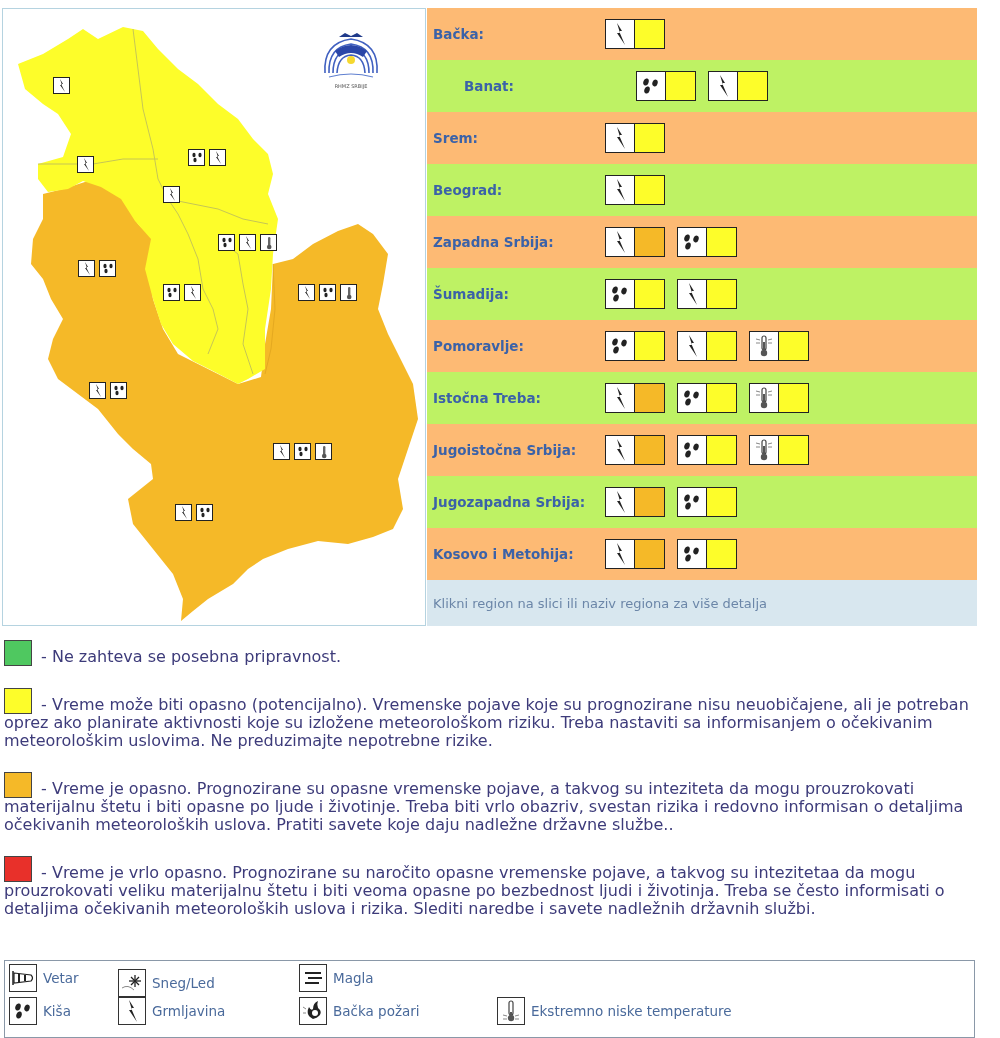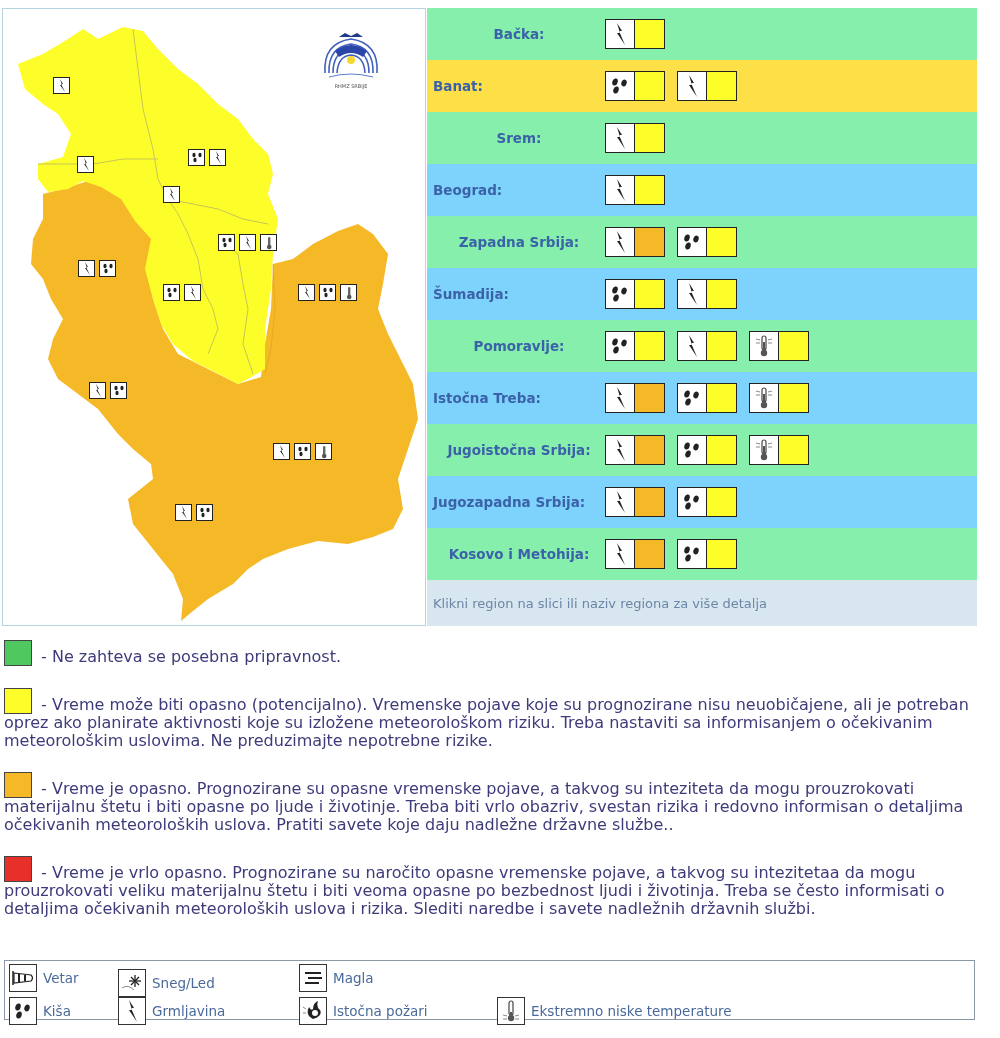--- a/index.html
+++ b/index.html
@@ -8,35 +8,35 @@
   .map-panel { position:absolute; left:2px; top:8px; width:424px; height:618px; border:1px solid #b5d3e0; background:#fff; box-sizing:border-box; }
   .map-panel svg { position:absolute; left:0; top:0; }
   .logo { position:absolute; left:316px; top:20px; width:64px; height:62px; }
 
   .map-icons { position:absolute; display:flex; gap:4px; }
   .map-icon { width:17px; height:17px; background:#fff; border:1px solid #222; box-sizing:border-box; display:flex; align-items:center; justify-content:center; }
   .map-icon svg { position:static; }
 
   .region-table { position:absolute; left:427px; top:8px; width:550px; }
   .region-row { height:52px; display:flex; align-items:center; box-sizing:border-box; }
-  .region-row.dark { background:#86efac;text-align:center; }
-  .region-row.light { background:#7dd3fc; }
-  .region-row.active { background:#fde047; }
+  .region-row.dark { background:#fdba74; }
+  .region-row.light { background:#bef264; }
+  .region-row.active { background:#bef264;padding-left:31px; }
   .region-name { width:178px; padding-left:6px; color:#3b62a8; font-weight:bold; font-size:13.5px; box-sizing:border-box; cursor:pointer; }
   .warnings { display:flex; gap:12px; }
   .warn { display:flex; width:60px; height:30px; border:1.5px solid #222; box-sizing:border-box; background:#fff; }
   .warn .glyph { width:29px; height:100%; background:#fff; border-right:1.5px solid #222; display:flex; align-items:center; justify-content:center; box-sizing:border-box; }
   .warn .level { flex:1; }
   .region-hint { height:46px; background:#d8e7ef; display:flex; align-items:center; padding-left:6px; font-size:13px; color:#6b86a8; }
 
   .levels { position:absolute; left:4px; top:640px; width:990px; }
   .level-item { margin-bottom:14px; font-size:16px; line-height:18px; color:#3d3b7a; }
   .level-swatch { display:inline-block; width:28px; height:26px; border:1px solid #444; box-sizing:border-box; vertical-align:bottom; margin-right:4px; }
 
-  .legend { position:absolute; left:4px; top:960px; width:971px; height:60px; border:1.5px solid #8a98a8; box-sizing:border-box; }
+  .legend { position:absolute; left:4px; top:960px; width:971px; height:78px; border:1.5px solid #8a98a8; box-sizing:border-box; }
   .legend-item { position:absolute; display:flex; align-items:center; gap:6px; font-size:13.5px; color:#4a6a9b; }
   .legend-icon { width:28px; height:28px; border:1.5px solid #333; box-sizing:border-box; background:#fff; display:flex; align-items:center; justify-content:center; }
 </style>
 </head>
 <body>
 
 <div class="map-panel">
   <svg width="422" height="616" viewBox="0 0 422 616">
 
     <path d="M40,185 L60,180 L85,172 L100,178 L120,190 L135,215 L150,230 L145,260 L150,290 L160,320 L175,345 L205,360 L235,375 L258,368 L262,335 L268,300 L270,255 L290,250 L310,235 L335,222 L355,215 L370,225 L385,245 L380,275 L375,300 L385,325 L395,345 L410,375 L415,410 L405,440 L395,470 L400,500 L390,520 L370,528 L345,535 L315,532 L285,540 L260,550 L245,560 L230,575 L205,590 L190,602 L178,612 L180,590 L170,565 L150,540 L130,515 L125,490 L150,470 L148,455 L130,440 L115,425 L95,400 L75,385 L55,370 L45,350 L50,330 L60,310 L48,290 L40,270 L28,255 L30,230 L40,210 Z" fill="#f5b928"></path>
@@ -585,21 +585,21 @@
     <span class="legend-icon">
         <svg width="24" height="24" viewBox="0 0 24 24">
           <path d="M12,20 Q4,16 8,8 Q10,12 12,10 Q12,4 17,2 Q15,8 19,11 Q22,17 12,20 Z" fill="#222"></path>
           <circle cx="14" cy="14" r="3" fill="#fff"></circle>
           <g stroke="#888" stroke-width="1">
             <line x1="2" y1="8" x2="5" y2="10"></line>
             <line x1="2" y1="14" x2="5" y2="14"></line>
           </g>
         </svg>
       </span>
-    <span>Istočna požari</span>
+    <span>Bačka požari</span>
   </div>
   <div class="legend-item" style="left:492px;top:36px">
     <span class="legend-icon">
         <svg width="20" height="24" viewBox="0 0 20 24">
           <rect x="8" y="2" width="4" height="14" rx="2" fill="none" stroke="#444" stroke-width="1.2"></rect>
           <rect x="9" y="13" width="2" height="4" fill="#555"></rect>
           <circle cx="10" cy="19" r="3.2" fill="#555"></circle>
           <g stroke="#888" stroke-width="1">
             <line x1="2" y1="16" x2="6" y2="17"></line>
             <line x1="2" y1="20" x2="6" y2="20"></line>

